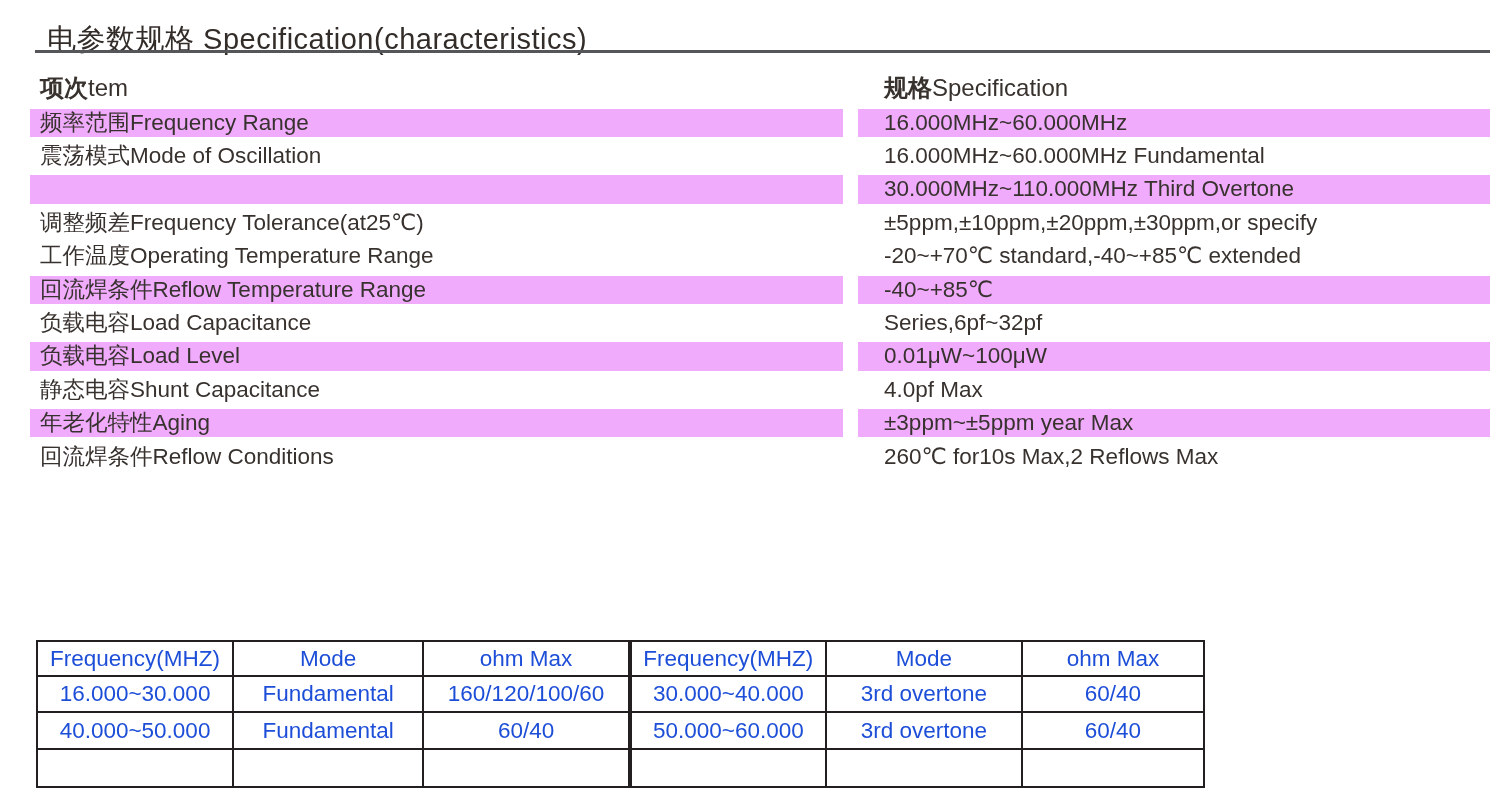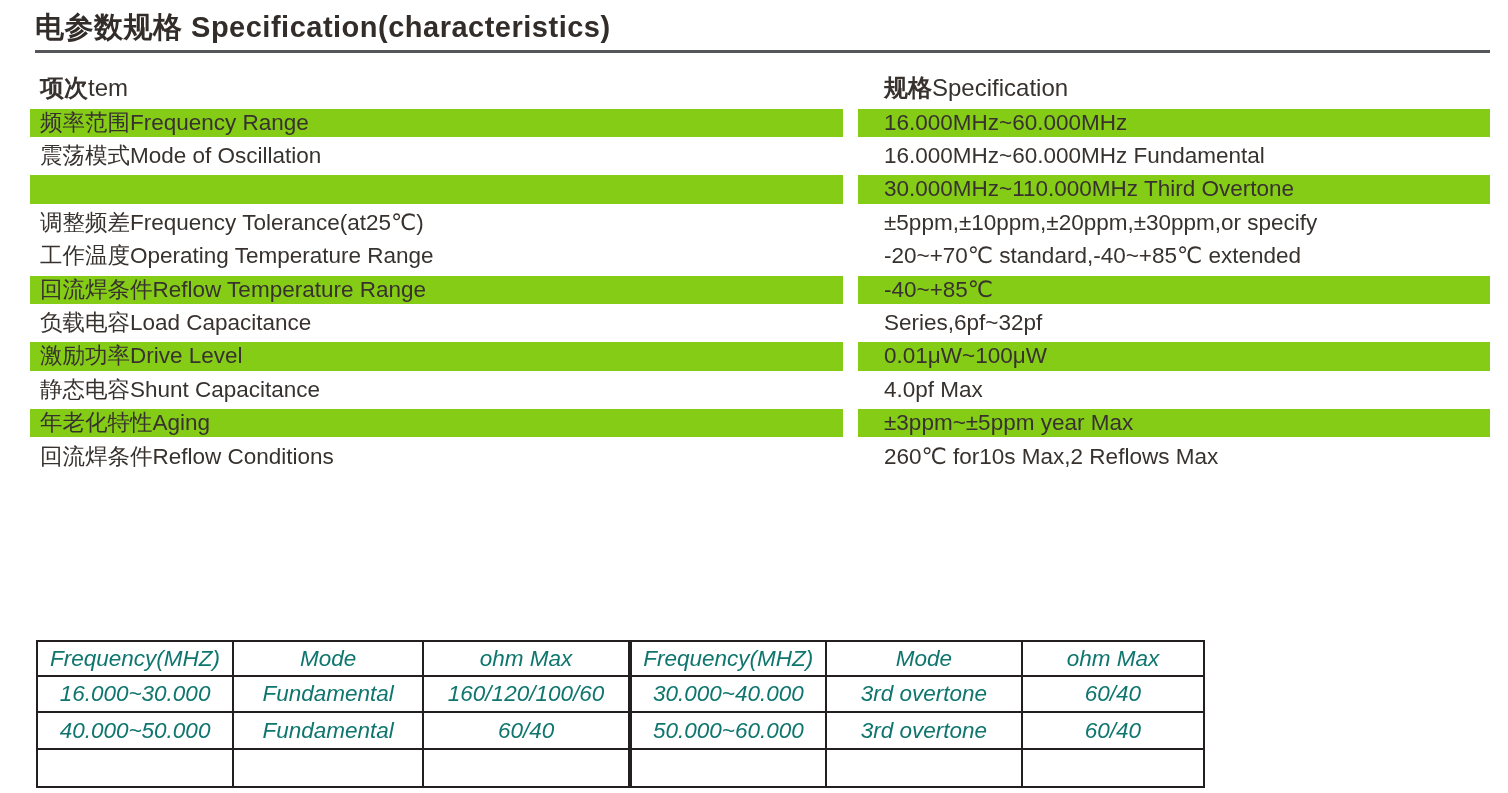--- a/index.html
+++ b/index.html
@@ -12,23 +12,23 @@
     width: 1508px;
     height: 793px;
     background: #ffffff;
     font-family: "Liberation Sans", "DejaVu Sans", sans-serif;
     color: #38322f;
     overflow: hidden;
   }
   .sec-title {
     position: absolute;
     left: 35px;
-    margin: 0;
+    margin: 12px;
     font-size: 29px;
-    font-weight: 700;
+    font-weight: 400;
     letter-spacing: 0.5px;
     color: #332d2a;
     white-space: nowrap;
   }
   .t1 { top: 8px; }
   .t2 { top: 592px; }
   .rule {
     position: absolute;
     left: 35px;
     top: 50px;
@@ -71,31 +71,30 @@
   }
   .spec-row .cell-l {
     width: 813px;
     padding-left: 10px;
   }
   .spec-row .cell-r {
     margin-left: 15px;
     flex: 1;
     padding-left: 26px;
   }
-  .spec-row.shaded .cell { background: #84cc16; }
+  .spec-row.shaded .cell { background: #f0abfc; }
   .esr {
     position: absolute;
     left: 36px;
     top: 640px;
     width: 1169px;
     border-collapse: collapse;
     table-layout: fixed;
     font-size: 22.5px;
-    color: #0f766e;
-    font-style: italic;
+    color: #1d4ed8;
   }
   .esr th, .esr td {
     border: 2px solid #231f20;
     text-align: center;
     font-weight: 400;
     padding: 0;
     white-space: nowrap;
     overflow: hidden;
   }
   .esr .mid { border-left-width: 4px; }
@@ -141,21 +140,21 @@
     </div>
     <div class="spec-row shaded">
       <div class="cell cell-l">回流焊条件Reflow Temperature Range</div>
       <div class="cell cell-r">-40~+85℃</div>
     </div>
     <div class="spec-row">
       <div class="cell cell-l">负载电容Load Capacitance</div>
       <div class="cell cell-r">Series,6pf~32pf</div>
     </div>
     <div class="spec-row shaded">
-      <div class="cell cell-l">激励功率Drive Level</div>
+      <div class="cell cell-l">负载电容Load Level</div>
       <div class="cell cell-r">0.01μW~100μW</div>
     </div>
     <div class="spec-row">
       <div class="cell cell-l">静态电容Shunt Capacitance</div>
       <div class="cell cell-r">4.0pf Max</div>
     </div>
     <div class="spec-row shaded">
       <div class="cell cell-l">年老化特性Aging</div>
       <div class="cell cell-r">±3ppm~±5ppm year Max</div>
     </div>

